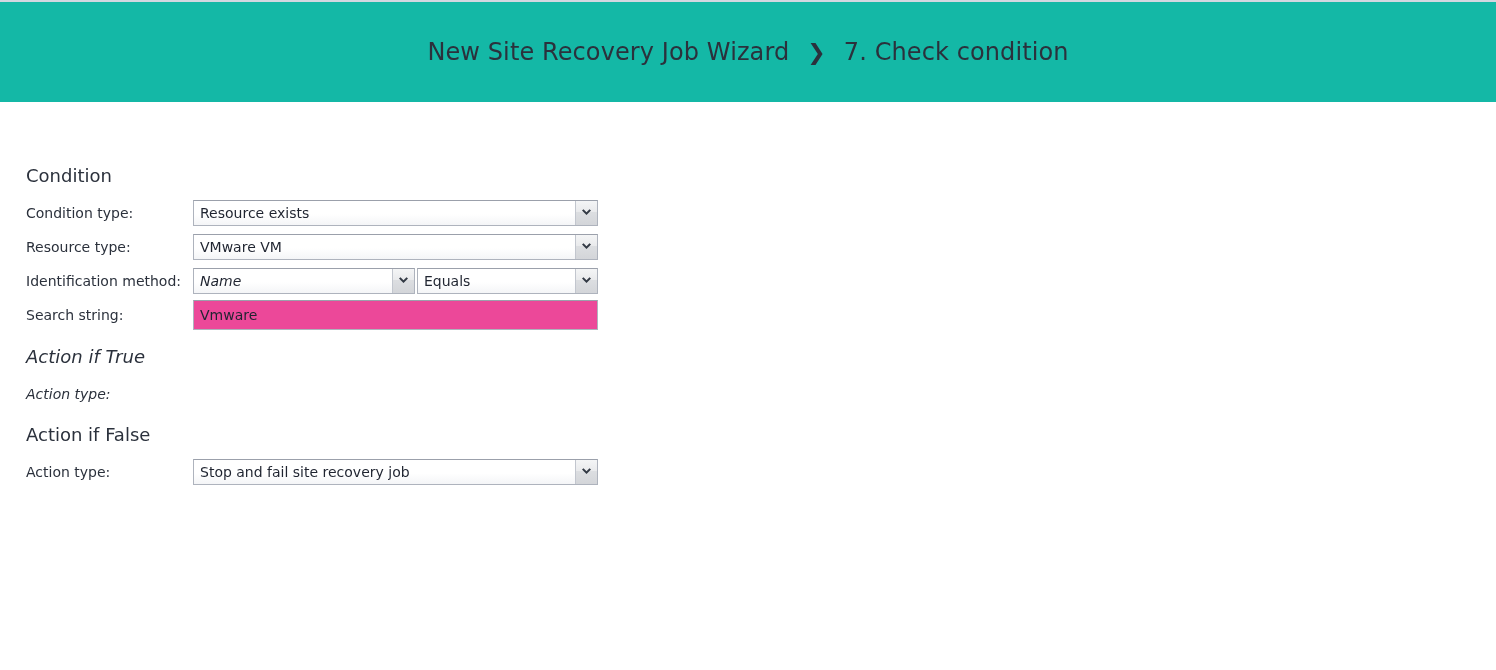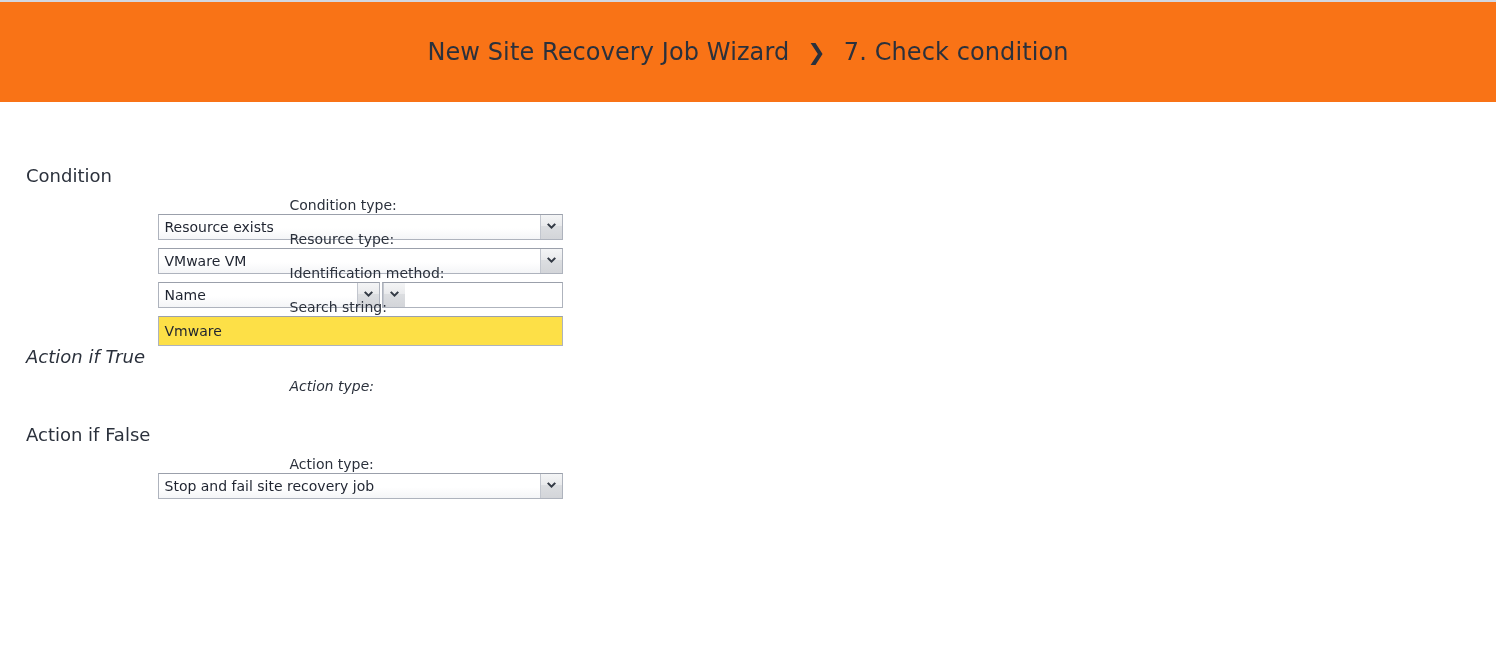--- a/index.html
+++ b/index.html
@@ -15,21 +15,21 @@
     overflow: hidden;
   }
 
   
   .wizard-header {
     position: absolute;
     left: 0;
     top: 0;
     width: 1496px;
     height: 102px;
-    background: #f97316;
+    background: #14b8a6;
     border-top: 2px solid #d3d7e0;
     box-sizing: border-box;
     display: flex;
     align-items: center;
     justify-content: center;
   }
   .breadcrumb {
     display: flex;
     align-items: center;
     gap: 18px;
@@ -73,21 +73,20 @@
     margin: 0 0 9px 26px;
     font-weight: normal;
     line-height: 22px;
   }
 
   .form-row {
     position: relative;
     height: 34px;
     display: flex;
     align-items: center;
-    flex-direction: column;
   }
   .form-label {
     width: 193px;
     padding-left: 26px;
     box-sizing: border-box;
     font-size: 14px;
     color: #2b313c;
     line-height: 18px;
   }
 
@@ -129,30 +128,30 @@
     flex: 0 0 21px;
     border-left: 1px solid #c2c6ce;
     background: linear-gradient(to bottom, #f4f5f6 0%, #e9eaec 45%, #dcdee1 46%, #d3d5d9 100%);
     display: flex;
     align-items: center;
     justify-content: center;
   }
   .combo-arrow svg { display: block; }
 
   
-  .combo-split-left  { flex: 0 0 222px; }
+  .combo-split-left  { flex: 0 0 222px; font-style: italic; }
   .combo-split-right { flex: 1 1 auto; }
 
   
   .text-input {
     height: 26px;
     flex: 1 1 auto;
     border: 1px solid #aeb3bd;
     border-top-color: #9ba0ab;
-    background: #fde047;
+    background: #ec4899;
     box-sizing: border-box;
     display: flex;
     align-items: center;
     padding: 14px 6px;
     font-size: 14px;
     color: #1f2430;
     line-height: 16px;
     white-space: nowrap;
     overflow: hidden;
   }
@@ -206,20 +205,21 @@
       <div class="field-wrap">
         <div class="combo combo-split-left">
           <div class="combo-value">Name</div>
           <div class="combo-arrow">
             <svg width="11" height="8" viewBox="0 0 11 8" aria-hidden="true">
               <path d="M1 1.6 L2.5 0.3 L5.5 3.2 L8.5 0.3 L10 1.6 L5.5 6 Z" fill="#333a45"></path>
             </svg>
           </div>
         </div>
         <div class="combo combo-split-right">
+          <div class="combo-value">Equals</div>
           <div class="combo-arrow">
             <svg width="11" height="8" viewBox="0 0 11 8" aria-hidden="true">
               <path d="M1 1.6 L2.5 0.3 L5.5 3.2 L8.5 0.3 L10 1.6 L5.5 6 Z" fill="#333a45"></path>
             </svg>
           </div>
         </div>
       </div>
     </div>
 
     <div class="form-row">

